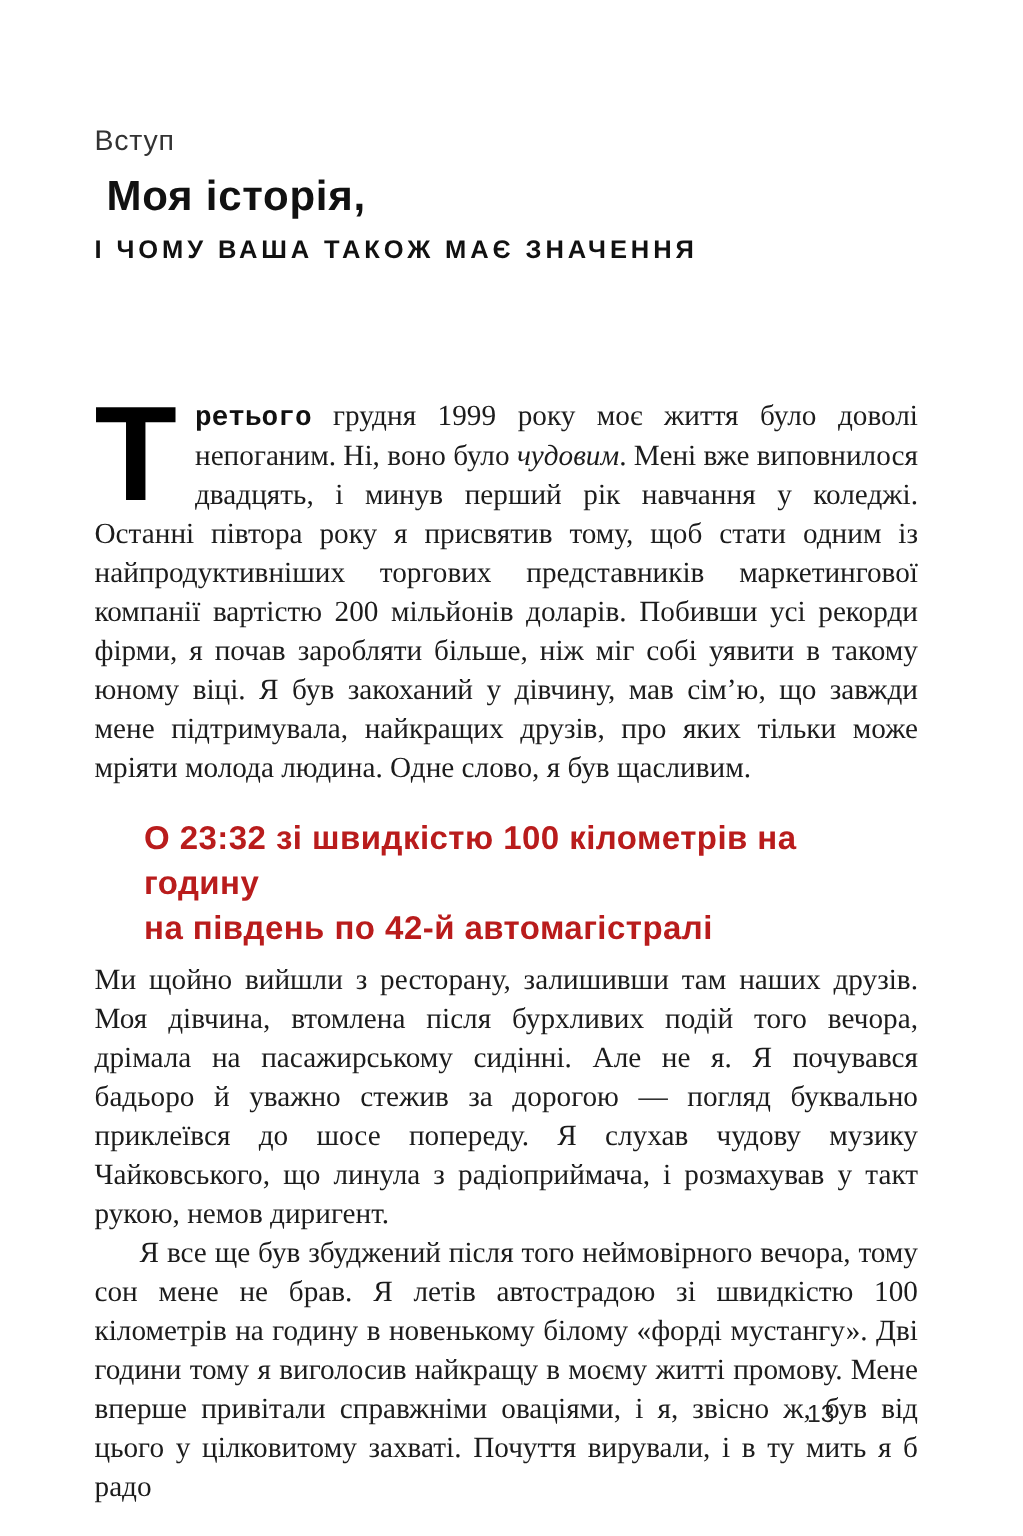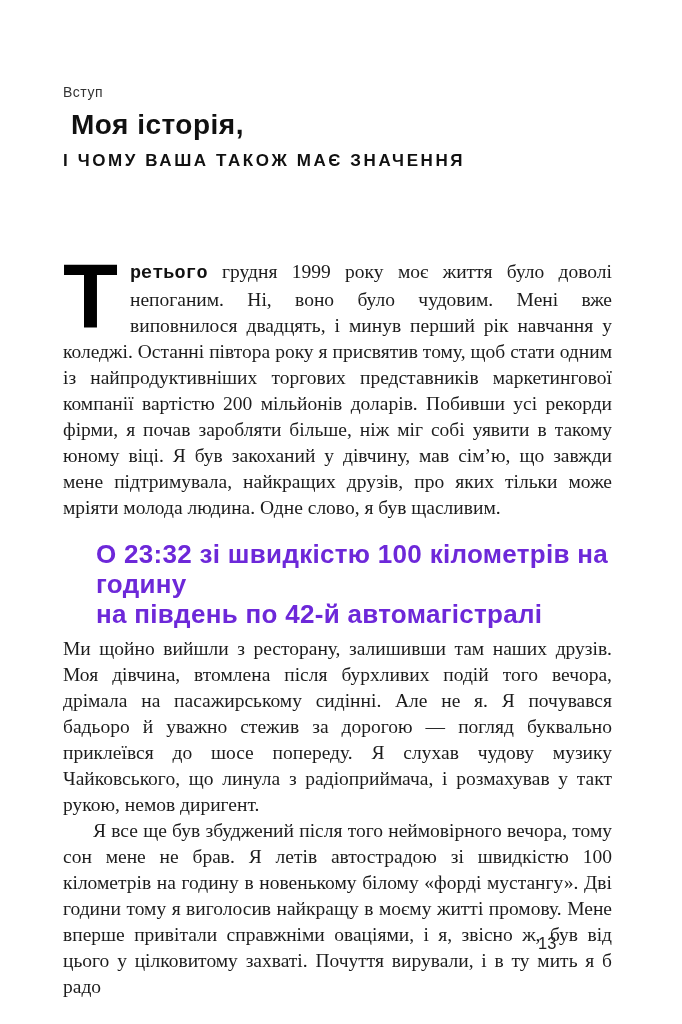--- a/index.html
+++ b/index.html
@@ -13,21 +13,21 @@
     height: 1024px;
     background: #ffffff;
     overflow: hidden;
     box-sizing: border-box;
     padding: 84px 70px 0 63px;
     color: #1c1c1c;
   }
   
   .chapter-label {
     font-family: "Liberation Sans", "DejaVu Sans", sans-serif;
-    font-size: 14px;
+    font-size: 19px;
     font-weight: 400;
     color: #333333;
     letter-spacing: 0.5px;
     margin: 0 0 9px 0;
   }
   .page-title {
     font-family: "Liberation Sans", "DejaVu Sans", sans-serif;
     font-size: 28px;
     font-weight: 700;
     color: #111111;
@@ -63,28 +63,28 @@
     height: 72px;
     margin: 6px 12px 0 0;
     color: #000000;
   }
   .lead-bold {
     font-family: Liberation Mono, monospace;
     font-weight: 700;
     font-size: 18.5px;
     color: #111111;
   }
-  .em { }
+  .em { font-style: italic; }
   
   .section-heading {
     font-family: "Liberation Sans", "DejaVu Sans", sans-serif;
     font-weight: 700;
-    font-size: 26px;
+    font-size: 22px;
     line-height: 30px;
-    color: #6d28d9;
+    color: #b91c1c;
     letter-spacing: 0.3px;
     margin: 18px 0 7px 0;
     padding-left: 33px;
     text-align: left;
     text-indent: 0;
   }
   .section-heading span { display: block; }
   
   .page-number {
     position: absolute;

